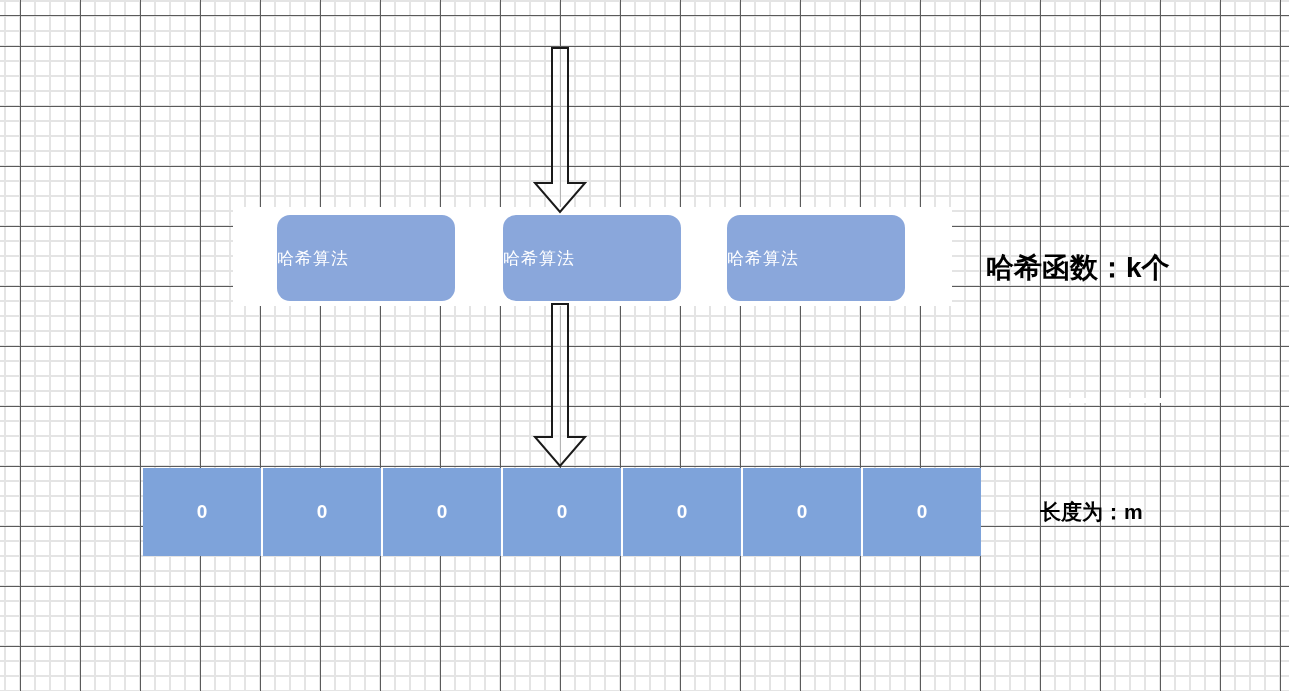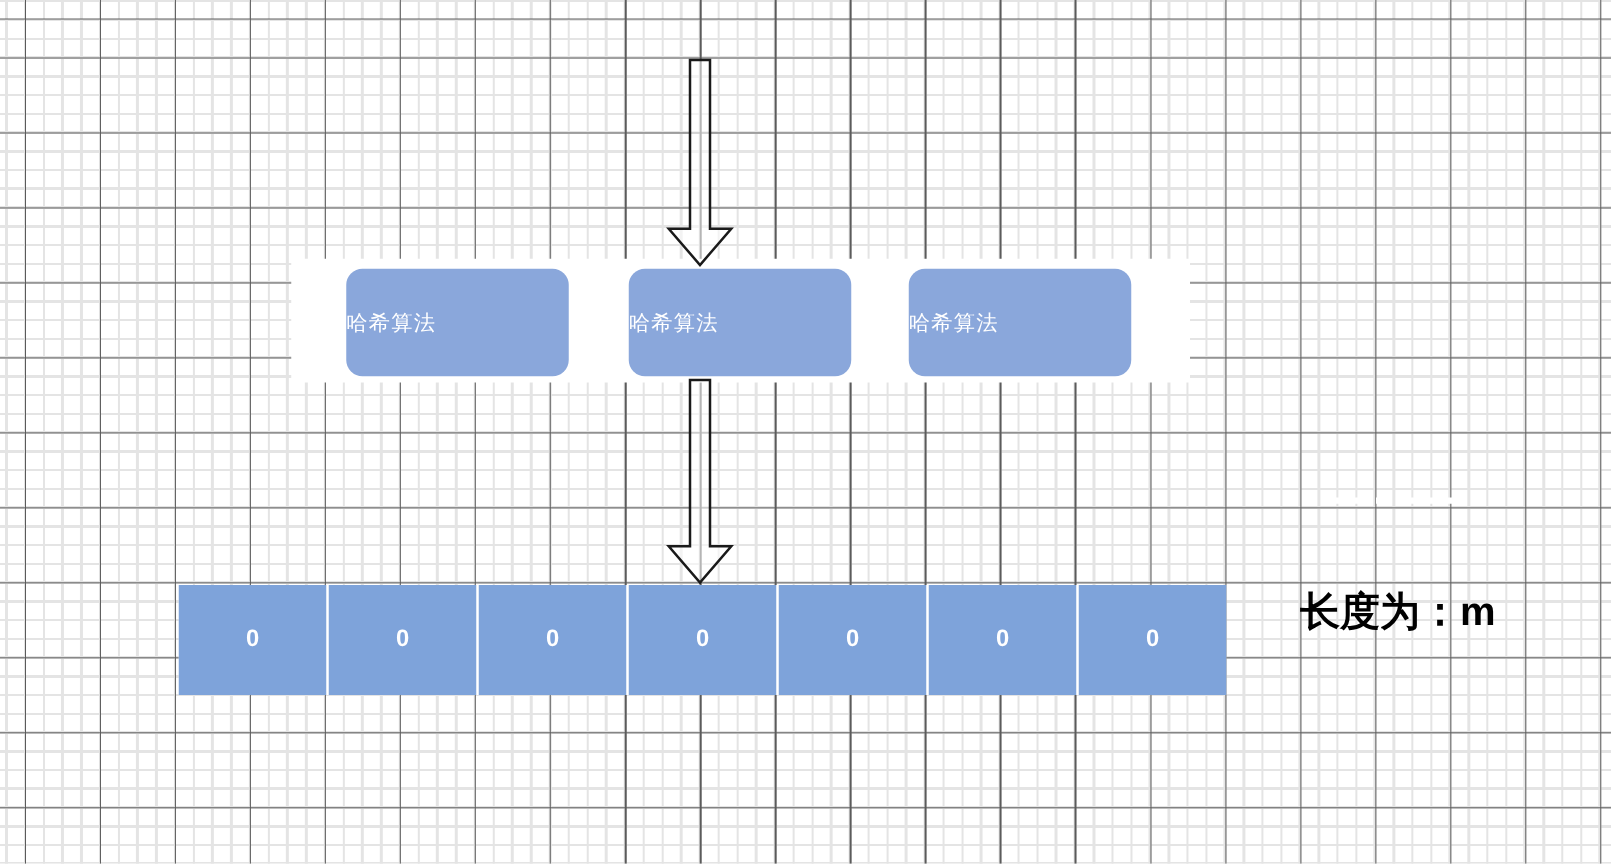--- a/index.html
+++ b/index.html
@@ -89,22 +89,22 @@
     font-weight: bold;
     white-space: nowrap;
   }
   .k-label {
     left: 986px;
     top: 249px;
     font-size: 28px;
   }
   .m-label {
     left: 1040px;
-    top: 468px;
-    font-size: 32px;
+    top: 498px;
+    font-size: 21px;
   }
 
   .white-dashes {
     position: absolute;
     left: 1063px;
     top: 398px;
     width: 113px;
     height: 5px;
     background: repeating-linear-gradient(to right, #ffffff 0 13px, transparent 13px 19px);
   }
@@ -124,20 +124,21 @@
   </div>
   <div class="hash-box b3">
     <span>哈希算法</span>
   </div>
 
   <svg class="arrow-layer" viewBox="0 0 1289 691" xmlns="http://www.w3.org/2000/svg">
     <polygon points="552,48 568,48 568,183 585,183 560,212 535,183 552,183"></polygon>
     <polygon points="552,304 568,304 568,437 585,437 560,466 535,437 552,437"></polygon>
   </svg>
 
+  <div class="side-label k-label">哈希函数：k个</div>
 
   <div class="white-dashes"></div>
 
   <div class="bit-array">
     <div class="bit-cell">0</div>
     <div class="bit-cell">0</div>
     <div class="bit-cell">0</div>
     <div class="bit-cell">0</div>
     <div class="bit-cell">0</div>
     <div class="bit-cell">0</div>

